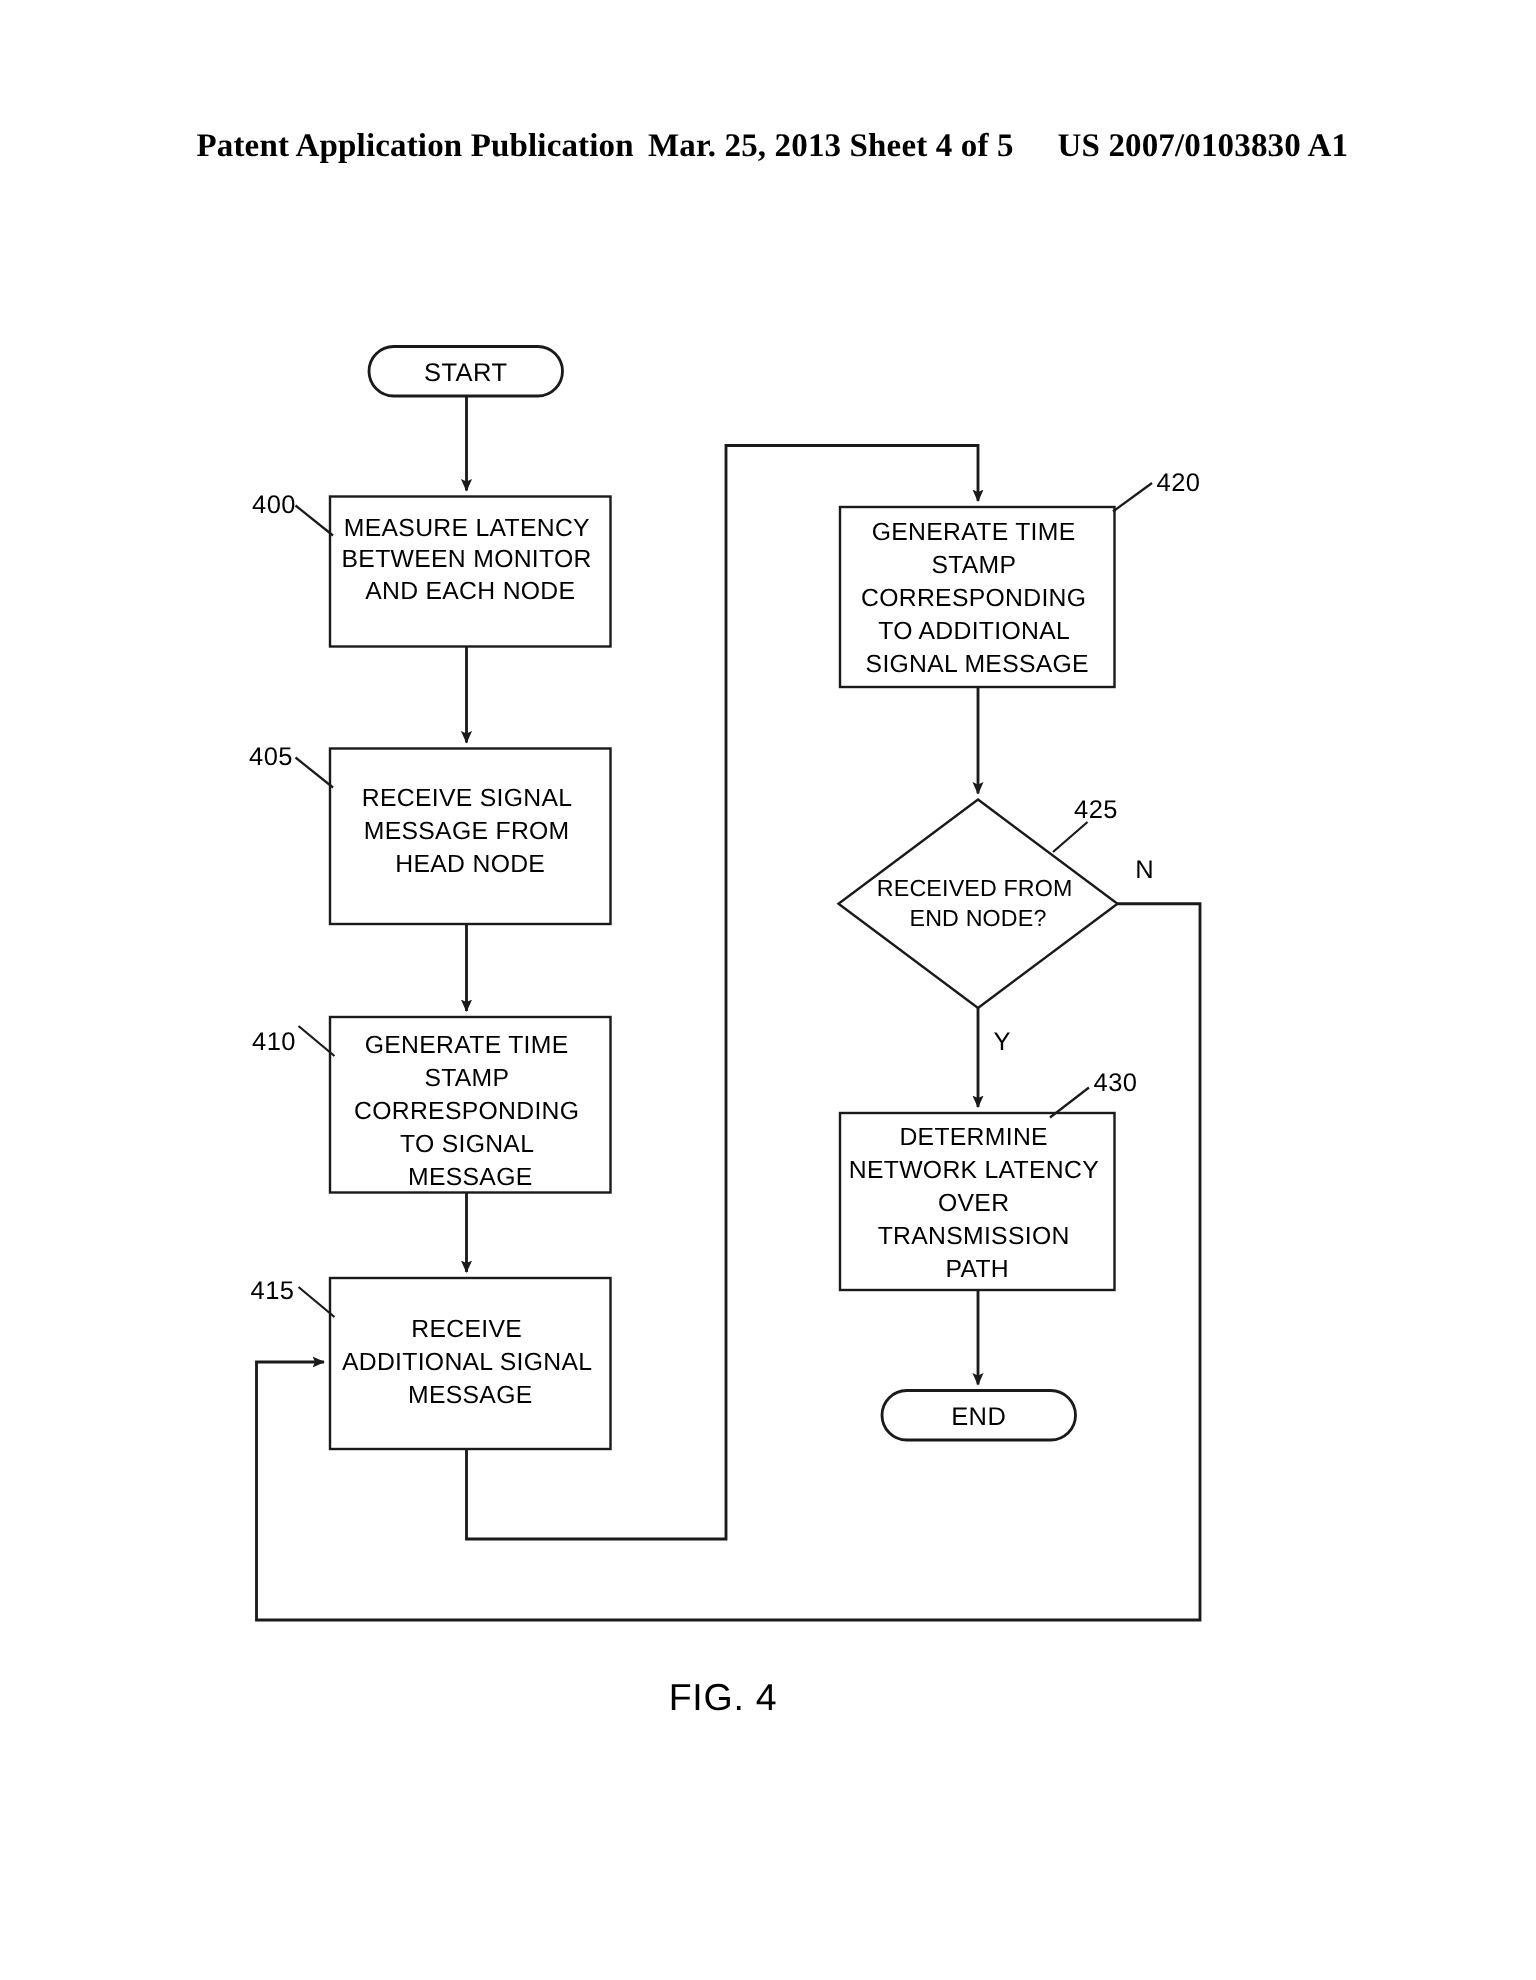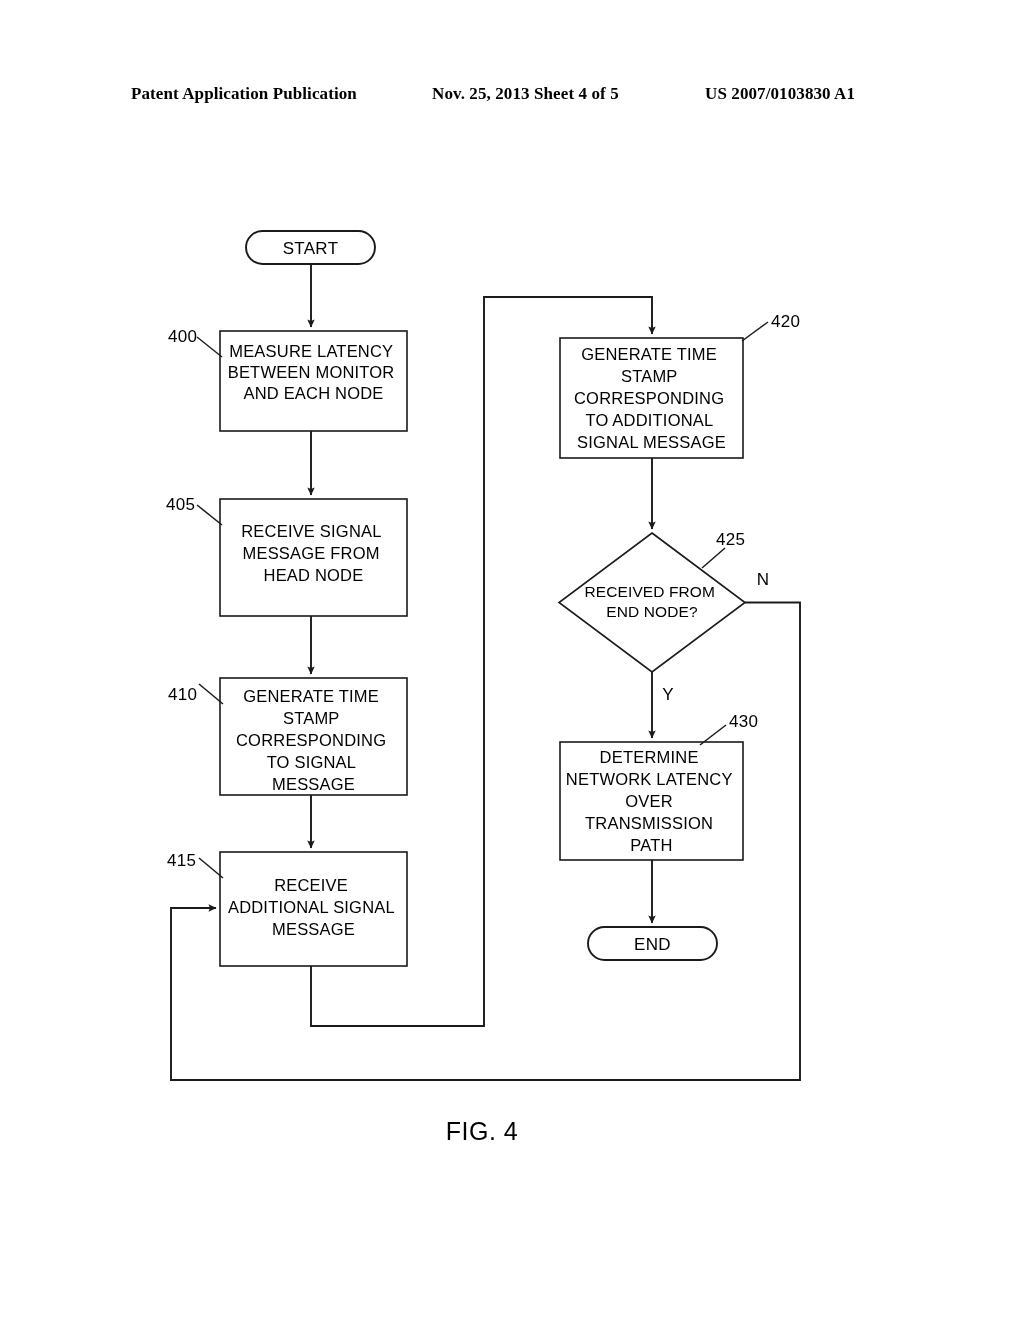--- a/index.html
+++ b/index.html
@@ -19,21 +19,21 @@
 
   
   #page-header {
     position: absolute;
     left: 0;
     top: 84px;
     width: 1024px;
     height: 28px;
     font-family: "Liberation Serif", serif;
     font-weight: bold;
-    font-size: 17px;
+    font-size: 22px;
     letter-spacing: 0.1px;
     white-space: nowrap;
   }
   #page-header .hdr-left   { position: absolute; left: 131px; top: 0; }
   #page-header .hdr-mid    { position: absolute; left: 432px; top: 0; }
   #page-header .hdr-right  { position: absolute; left: 705px; top: 0; }
 
   
   #figure-canvas {
     position: absolute;
@@ -114,21 +114,21 @@
     fill: #000000;
     text-anchor: middle;
     letter-spacing: 0.5px;
   }
 </style>
 </head>
 <body>
 
 <div id="page-header">
   <span class="hdr-left">Patent Application Publication</span>
-  <span class="hdr-mid">Nov. 25, 2013  Sheet 4 of 5</span>
+  <span class="hdr-mid">Mar. 25, 2013  Sheet 4 of 5</span>
   <span class="hdr-right">US 2007/0103830 A1</span>
 </div>
 
 <div id="figure-canvas">
   <svg width="1024" height="1320" viewBox="0 0 1024 1320" xmlns="http://www.w3.org/2000/svg">
     <defs>
       <marker id="arrowhead" markerWidth="9" markerHeight="9" refX="7.6" refY="4" orient="auto" markerUnits="userSpaceOnUse">
         <path d="M0,0.3 L8.2,4 L0,7.7 L1.6,4 Z" fill="#1a1a1a"></path>
       </marker>
     </defs>

